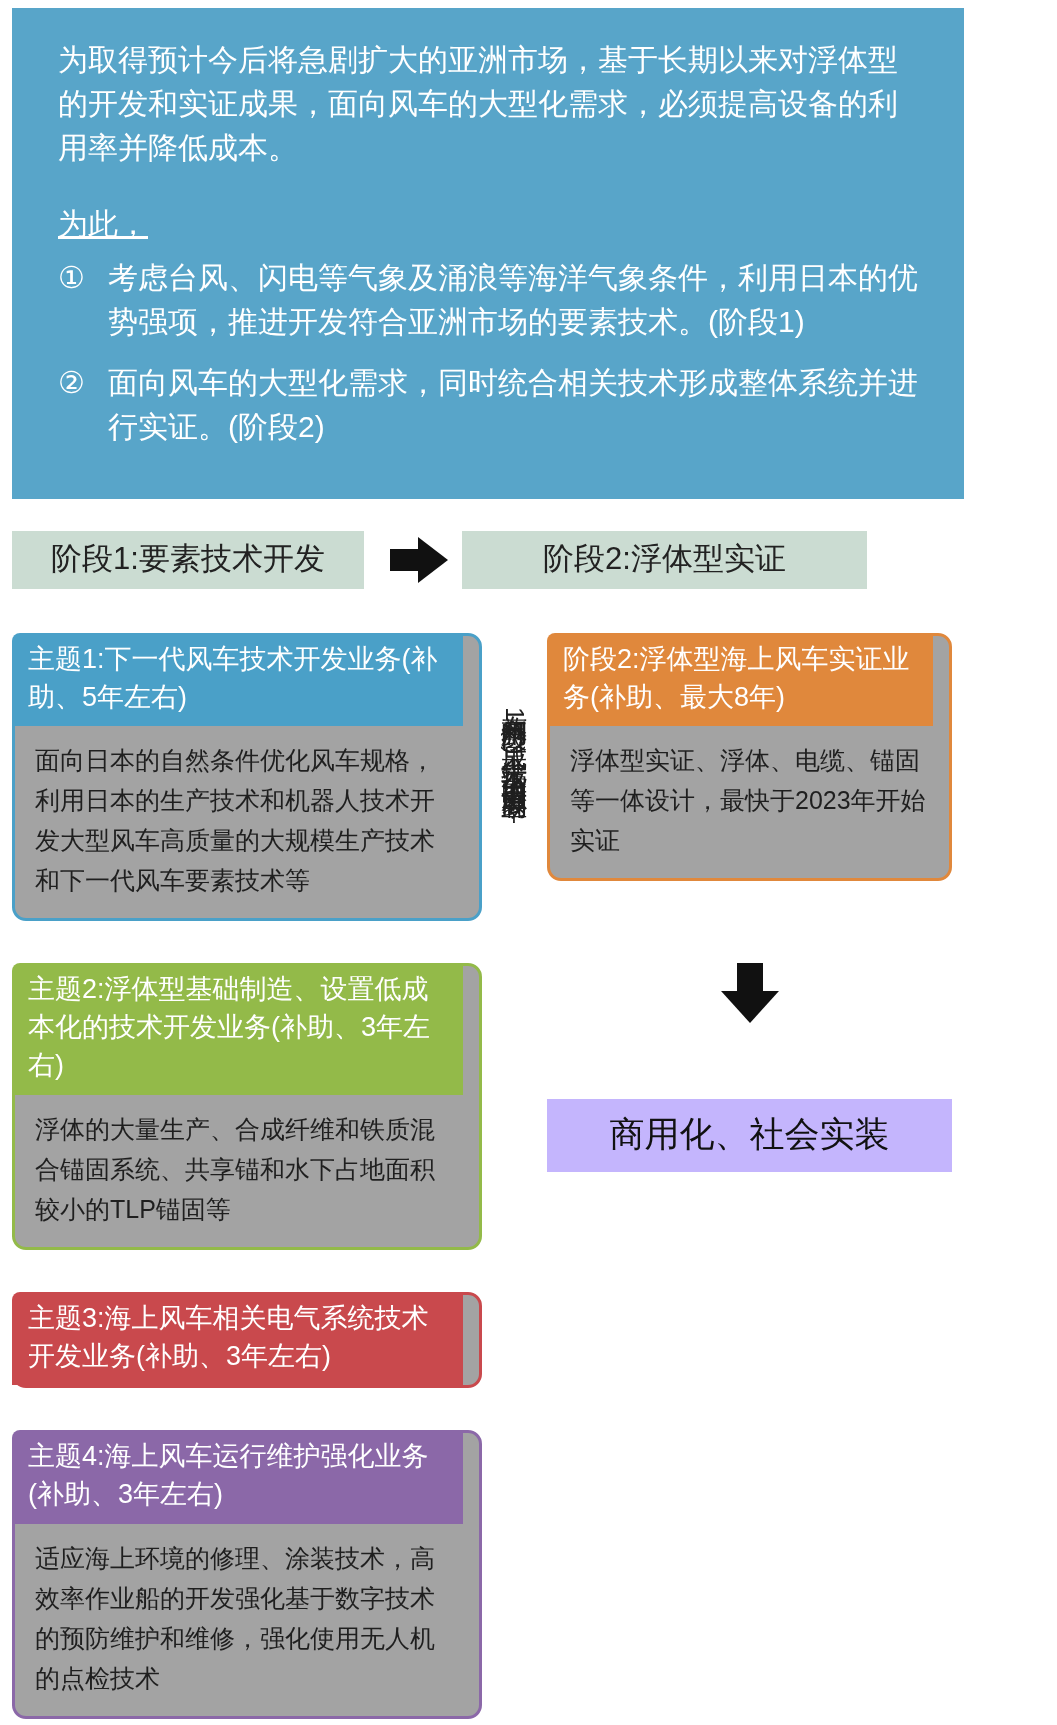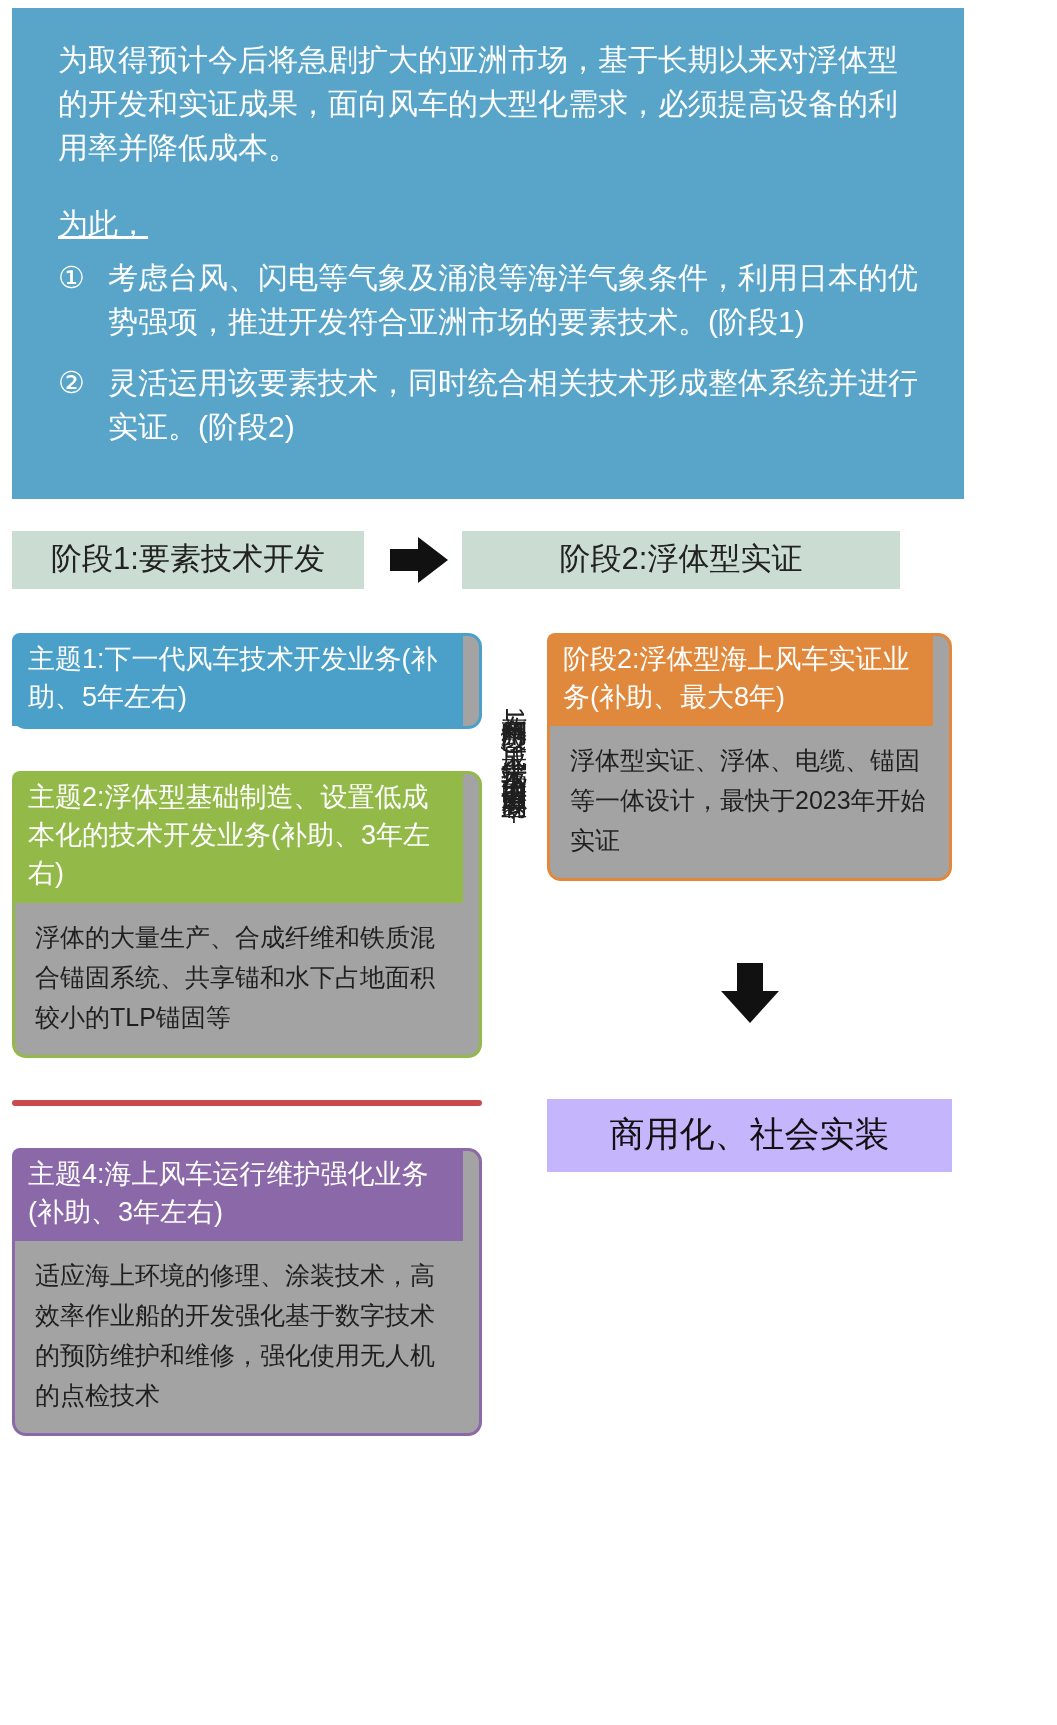--- a/index.html
+++ b/index.html
@@ -30,21 +30,21 @@
   
   .phase-row { display: flex; align-items: center; margin-top: 32px; }
   .phase-header {
     background: #cbdcd2;
     color: #222222;
     text-align: center;
     font-size: 31px;
     padding: 7px 0 9px 0;
   }
   .phase-header.left  { width: 352px; }
-  .phase-header.right { width: 438px; }
+  .phase-header.right { width: 405px; }
   .arrow-right { display: flex; align-items: center; margin: 0 14px 0 26px; }
   .arrow-right .bar { width: 28px; height: 22px; background: #111111; }
   .arrow-right .tri {
     width: 0; height: 0;
     border-top: 23px solid transparent;
     border-bottom: 23px solid transparent;
     border-left: 30px solid #111111;
   }
 
   
@@ -119,47 +119,49 @@
 
   <section class="intro">
     <p class="p1">为取得预计今后将急剧扩大的亚洲市场，基于长期以来对浮体型的开发和实证成果，面向风车的大型化需求，必须提高设备的利用率并降低成本。</p>
     <p class="lead">为此，</p>
     <div class="num-item">
       <span class="num">①</span>
       <span class="txt">考虑台风、闪电等气象及涌浪等海洋气象条件，利用日本的优势强项，推进开发符合亚洲市场的要素技术。(阶段1)</span>
     </div>
     <div class="num-item">
       <span class="num">②</span>
-      <span class="txt">灵活运用该要素技术，同时统合相关技术形成整体系统并进行实证。(阶段2)</span>
+      <span class="txt">面向风车的大型化需求，同时统合相关技术形成整体系统并进行实证。(阶段2)</span>
     </div>
   </section>
 
   <div class="phase-row">
     <div class="phase-header left">阶段1:要素技术开发</div>
     <div class="arrow-right">
       <span class="bar"></span>
       <span class="tri"></span>
     </div>
     <div class="phase-header right">阶段2:浮体型实证</div>
   </div>
 
   <div class="main-grid">
 
     <div class="col-left">
 
       <div class="card theme-1">
         <div class="card-header">主题1:下一代风车技术开发业务(补助、5年左右)</div>
+        <div class="card-body">面向日本的自然条件优化风车规格，利用日本的生产技术和机器人技术开发大型风车高质量的大规模生产技术和下一代风车要素技术等</div>
       </div>
 
       <div class="card theme-2">
         <div class="card-header">主题2:浮体型基础制造、设置低成本化的技术开发业务(补助、3年左右)</div>
         <div class="card-body">浮体的大量生产、合成纤维和铁质混合锚固系统、共享锚和水下占地面积较小的TLP锚固等</div>
       </div>
 
       <div class="card theme-3">
+        <div class="card-header">主题3:海上风车相关电气系统技术开发业务(补助、3年左右)</div>
       </div>
 
       <div class="card theme-4">
         <div class="card-header">主题4:海上风车运行维护强化业务(补助、3年左右)</div>
         <div class="card-body">适应海上环境的修理、涂装技术，高效率作业船的开发强化基于数字技术的预防维护和维修，强化使用无人机的点检技术</div>
       </div>
 
     </div>
 
     <div class="col-mid">

